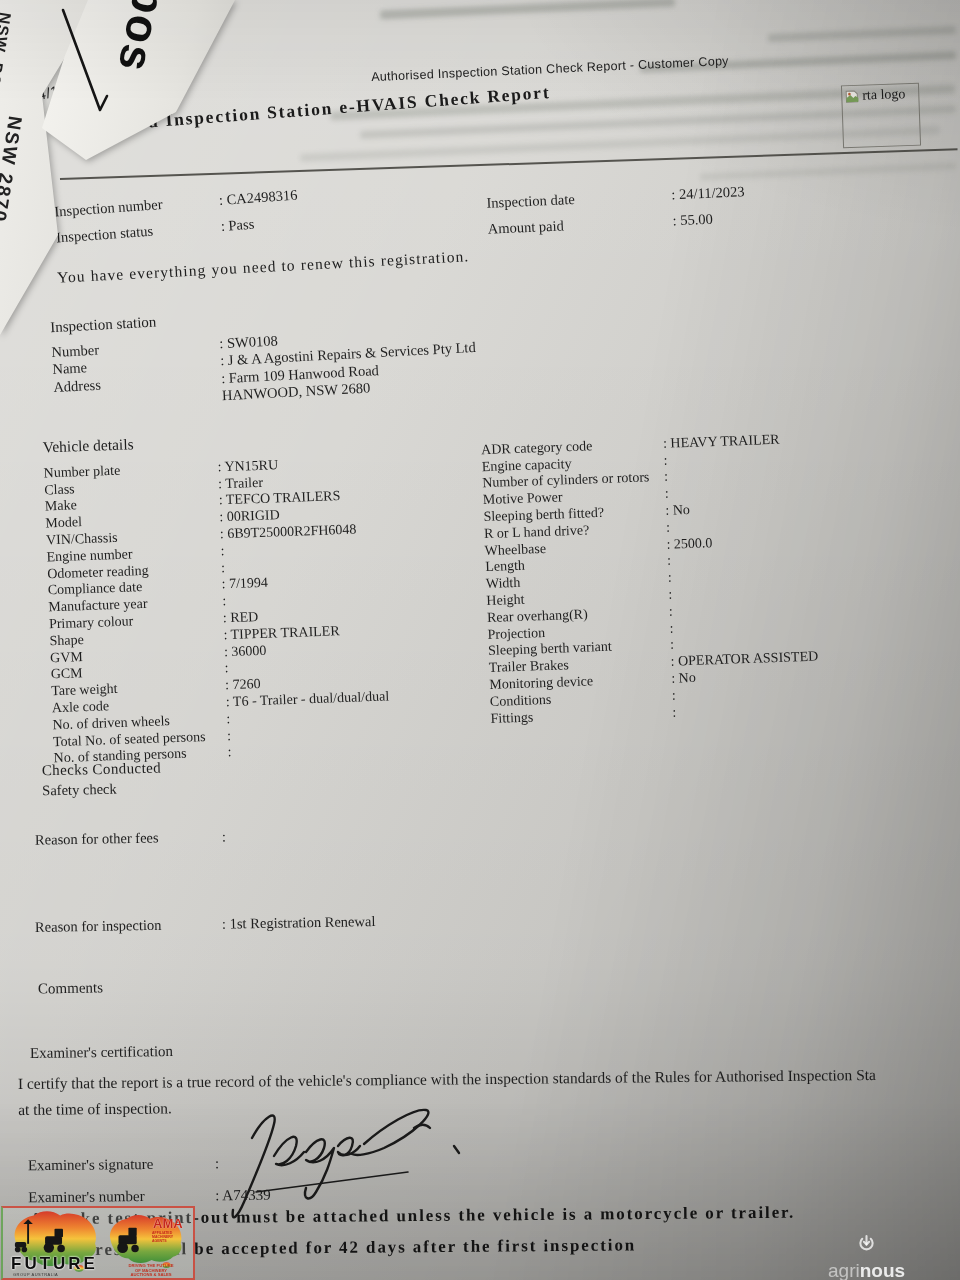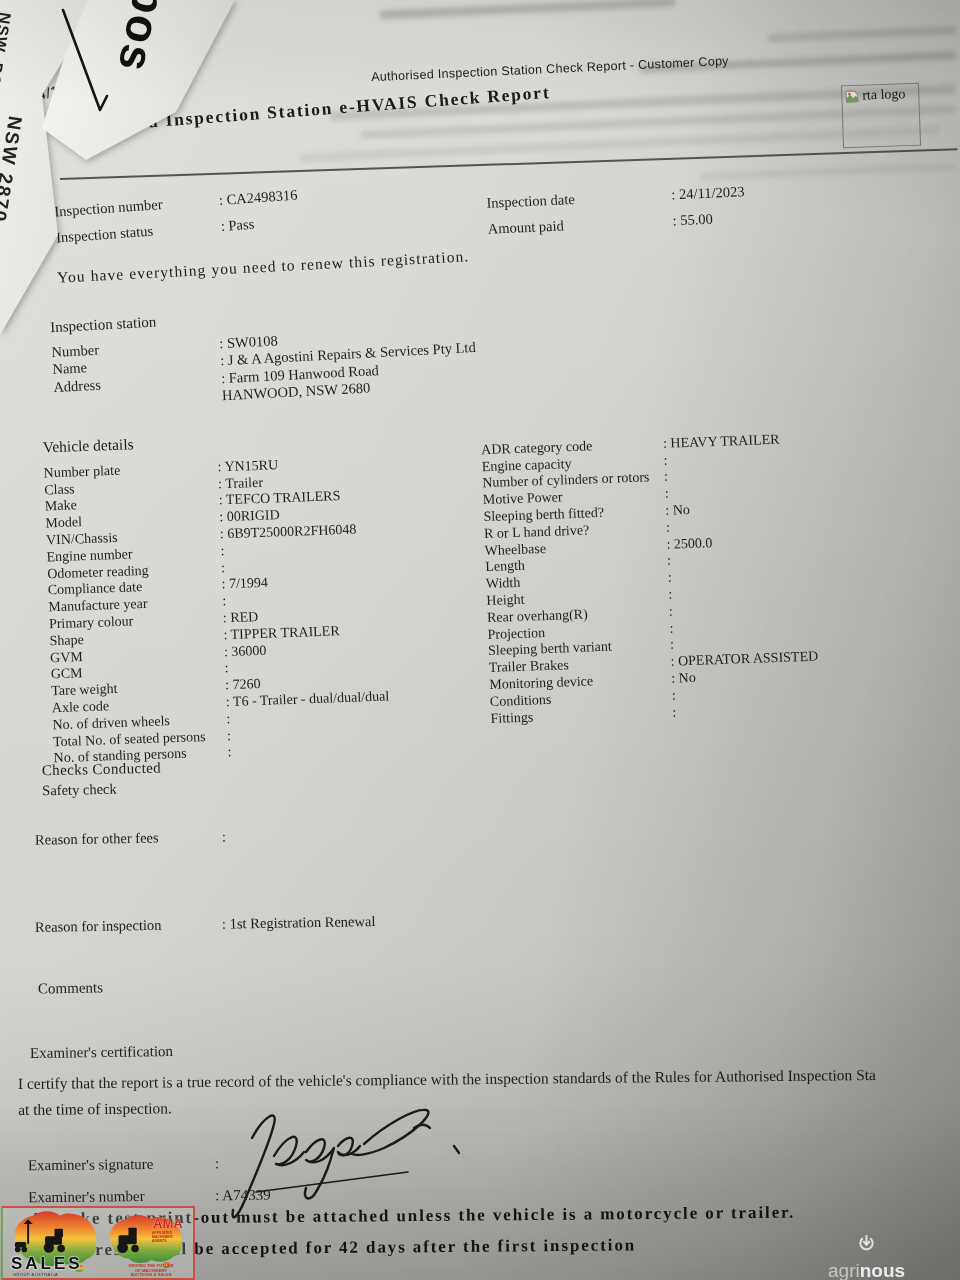--- a/index.html
+++ b/index.html
@@ -429,21 +429,21 @@
     <svg width="84" height="58" viewBox="0 0 100 70" style="position:absolute;left:100px;top:4px;">
       <path fill="url(#aus)" d="M8 32 C6 20 16 10 28 8 C36 2 48 2 56 8 C64 4 76 6 84 12 C92 18 96 28 93 38 C96 44 92 52 84 54 C78 60 66 62 58 58 C48 64 36 62 30 56 C18 56 10 44 8 32 Z"></path>
       <ellipse cx="76" cy="64" rx="5" ry="3.5" fill="url(#aus)"></ellipse>
       <g fill="#161616">
         <rect x="18" y="28" width="22" height="11" rx="2"></rect>
         <rect x="30" y="19" width="10" height="10" rx="1"></rect>
         <circle cx="23" cy="43" r="6.5"></circle>
           <circle cx="38" cy="44" r="4.5"></circle>
       </g>
     </svg>
-    <div class="realm-txt">SALES</div>
+    <div class="realm-txt">FUTURE</div>
     <div class="realm-sub">GROUP AUSTRALIA</div>
     <div class="ama-txt">AMA</div>
     <div class="ama-sub">
       <div>AFFILIATED</div>
       <div>MACHINERY</div>
       <div>AGENTS</div>
     </div>
     <div class="ama-tag">
       <div>DRIVING THE FUTURE</div>
       <div>OF MACHINERY</div>

